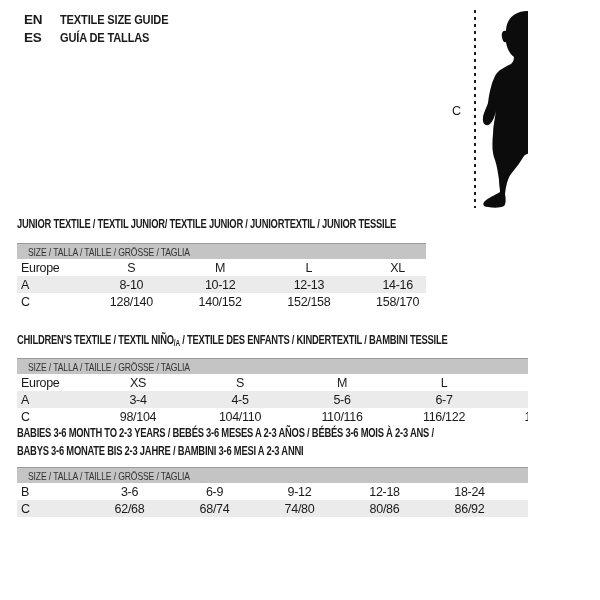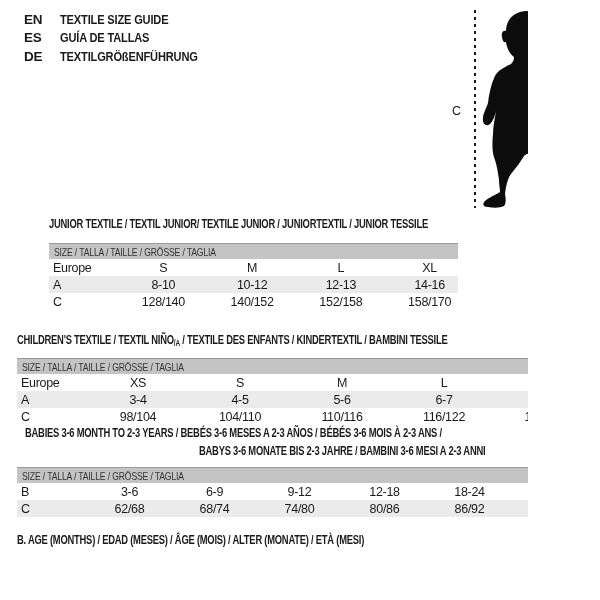--- a/index.html
+++ b/index.html
@@ -24,28 +24,28 @@
   .lang-code{width:36px;flex:0 0 36px;}
   
   .dash-line{position:absolute;left:474px;top:10px;width:2px;height:198px;
     background:repeating-linear-gradient(to bottom,var(--ink) 0 3px,transparent 3px 7px);}
   .fig-label{position:absolute;left:452px;top:104px;font-size:12.5px;letter-spacing:-0.2px;}
   .baby{position:absolute;left:480px;top:8px;}
 
   
   .section{position:absolute;left:17px;}
   .sec-title{font-weight:bold;font-size:12.5px;line-height:16px;letter-spacing:-0.3px;}
-  .sec-title.two{line-height:18px;text-align:right;}
+  .sec-title.two{line-height:18px;}
   .size-bar{height:16px;line-height:16px;background:var(--bar-bg);border-top:1px solid var(--bar-border);
-    font-size:11.5px;color:#333;padding-left:5px;box-sizing:border-box;letter-spacing:-0.2px;}
+    font-size:11.5px;color:#333;padding-left:11px;box-sizing:border-box;letter-spacing:-0.2px;}
   .data-row{display:flex;height:17px;align-items:center;font-size:12.5px;letter-spacing:-0.3px;gap:32px;}
   .data-row.alt{background:var(--alt-bg);}
   .row-label{flex:0 0 54px;width:54px;padding-left:4px;box-sizing:border-box;}
   .cell{flex:1;text-align:center;}
-  #sec-junior{top:216px;width:409px;margin-left:32px;}
+  #sec-junior{top:216px;width:409px;}
   #sec-junior .size-bar{margin-top:11px;}
   #sec-children{top:320px;width:564px;margin-top:12px;}
   #sec-children .size-bar{margin-top:7px;}
   #sec-babies{top:424px;width:564px;}
   #sec-babies .size-bar{margin-top:7px;}
   .subA{font-size:8.5px;vertical-align:-2px;}
 
   
   .notes{position:absolute;left:17px;top:533px;}
   .note-line{height:20px;font-weight:bold;font-size:12.5px;letter-spacing:-0.3px;}
@@ -56,24 +56,20 @@
 <div id="canvas">
 
   <div class="langs">
     <div class="lang-row">
       <span class="lang-code">EN</span>
       <span class="cond82">TEXTILE SIZE GUIDE</span>
     </div>
     <div class="lang-row">
       <span class="lang-code">ES</span>
       <span class="cond82">GUÍA DE TALLAS</span>
-    </div>
-    <div class="lang-row">
-      <span class="lang-code">DE</span>
-      <span class="cond82">TEXTILGRÖßENFÜHRUNG</span>
     </div>
   </div>
 
   <div class="dash-line"></div>
   <div class="fig-label">C</div>
   <svg class="baby" width="98" height="204" viewBox="0 0 98 204" aria-hidden="true">
     <path fill="var(--sil)" d="M47,3 C35,3 26,11 26,23 C23,22 21,25 22,29 C22.5,33 24,35 26,34
       C27,41 30,46 34,49 C34,52 33,54 31,56 C25,59 18,62 15,68 C11,76 9,86 8,95
       C6,101 3,106 3,110 C2,116 6,119 10,116 C13,113 15,108 16,103
       C15,110 13,118 13,126 C12,136 12,145 15,152 C17,158 18,165 19,172
@@ -178,16 +174,15 @@
           <span class="cell">68/74</span>
           <span class="cell">74/80</span>
           <span class="cell">80/86</span>
           <span class="cell">86/92</span>
           <span class="cell">92/98</span>
         </div>
       </div>
   </div>
 
   <div class="notes">
-      <div class="note-line"><span class="cond">B. AGE (MONTHS) / EDAD (MESES) / ÂGE (MOIS) / ALTER (MONATE) / ETÀ (MESI)</span></div>
     </div>
 
 </div>
 
 </body></html>

